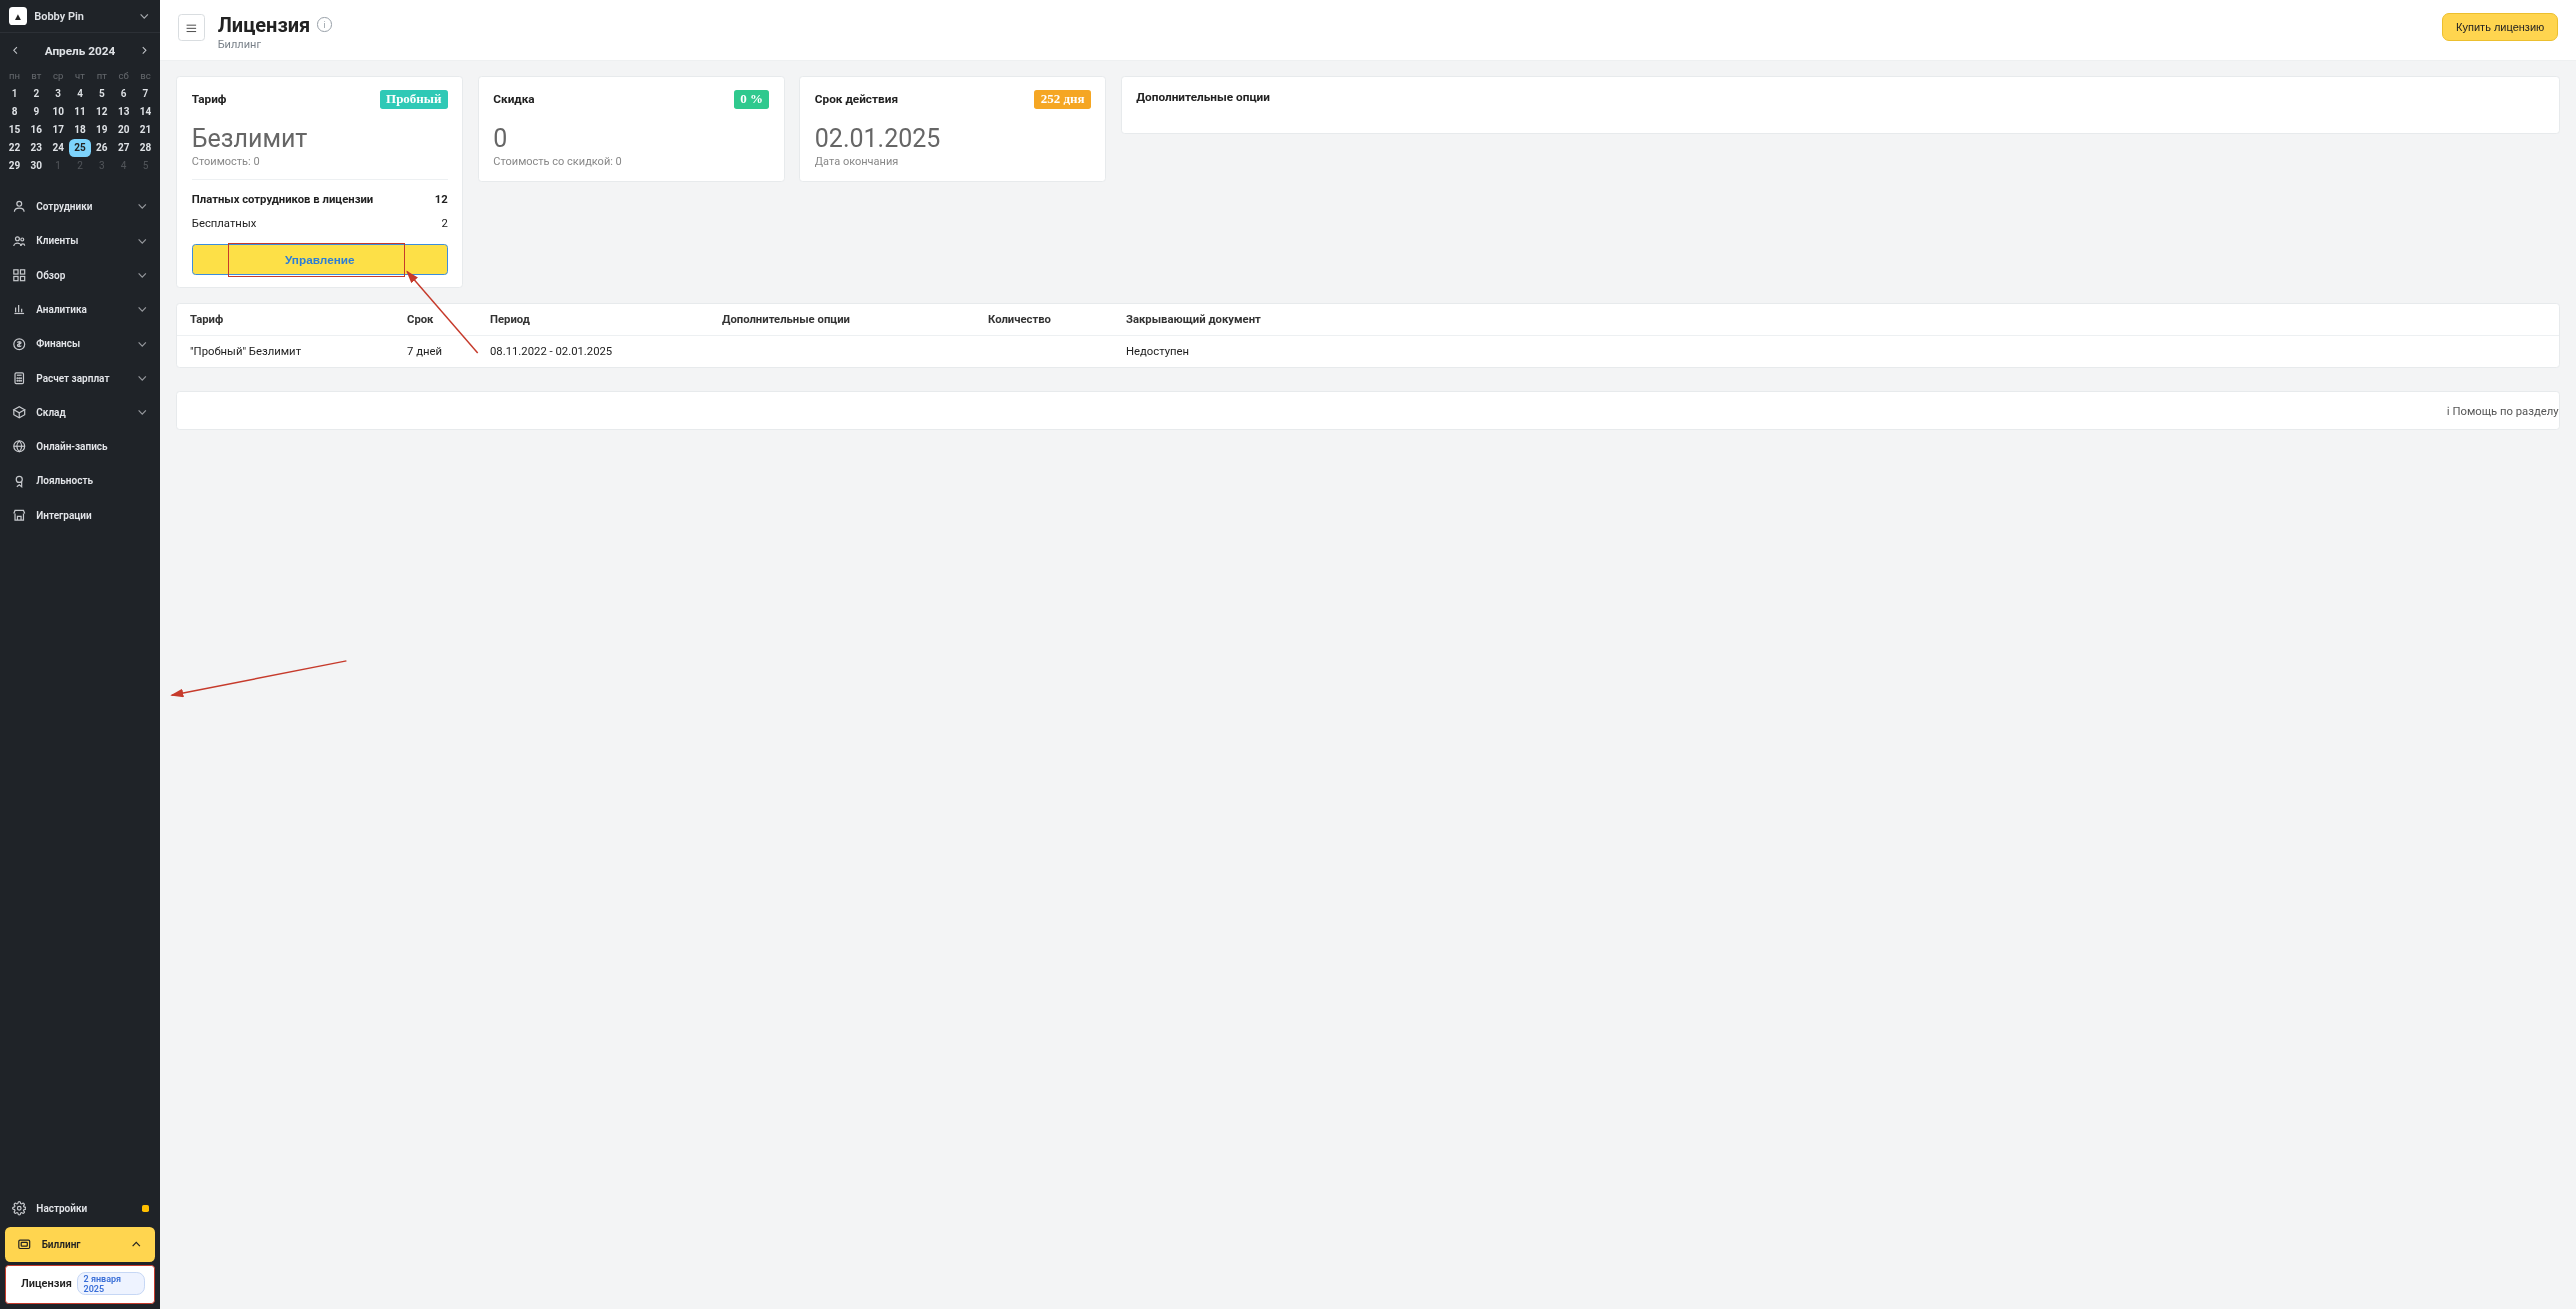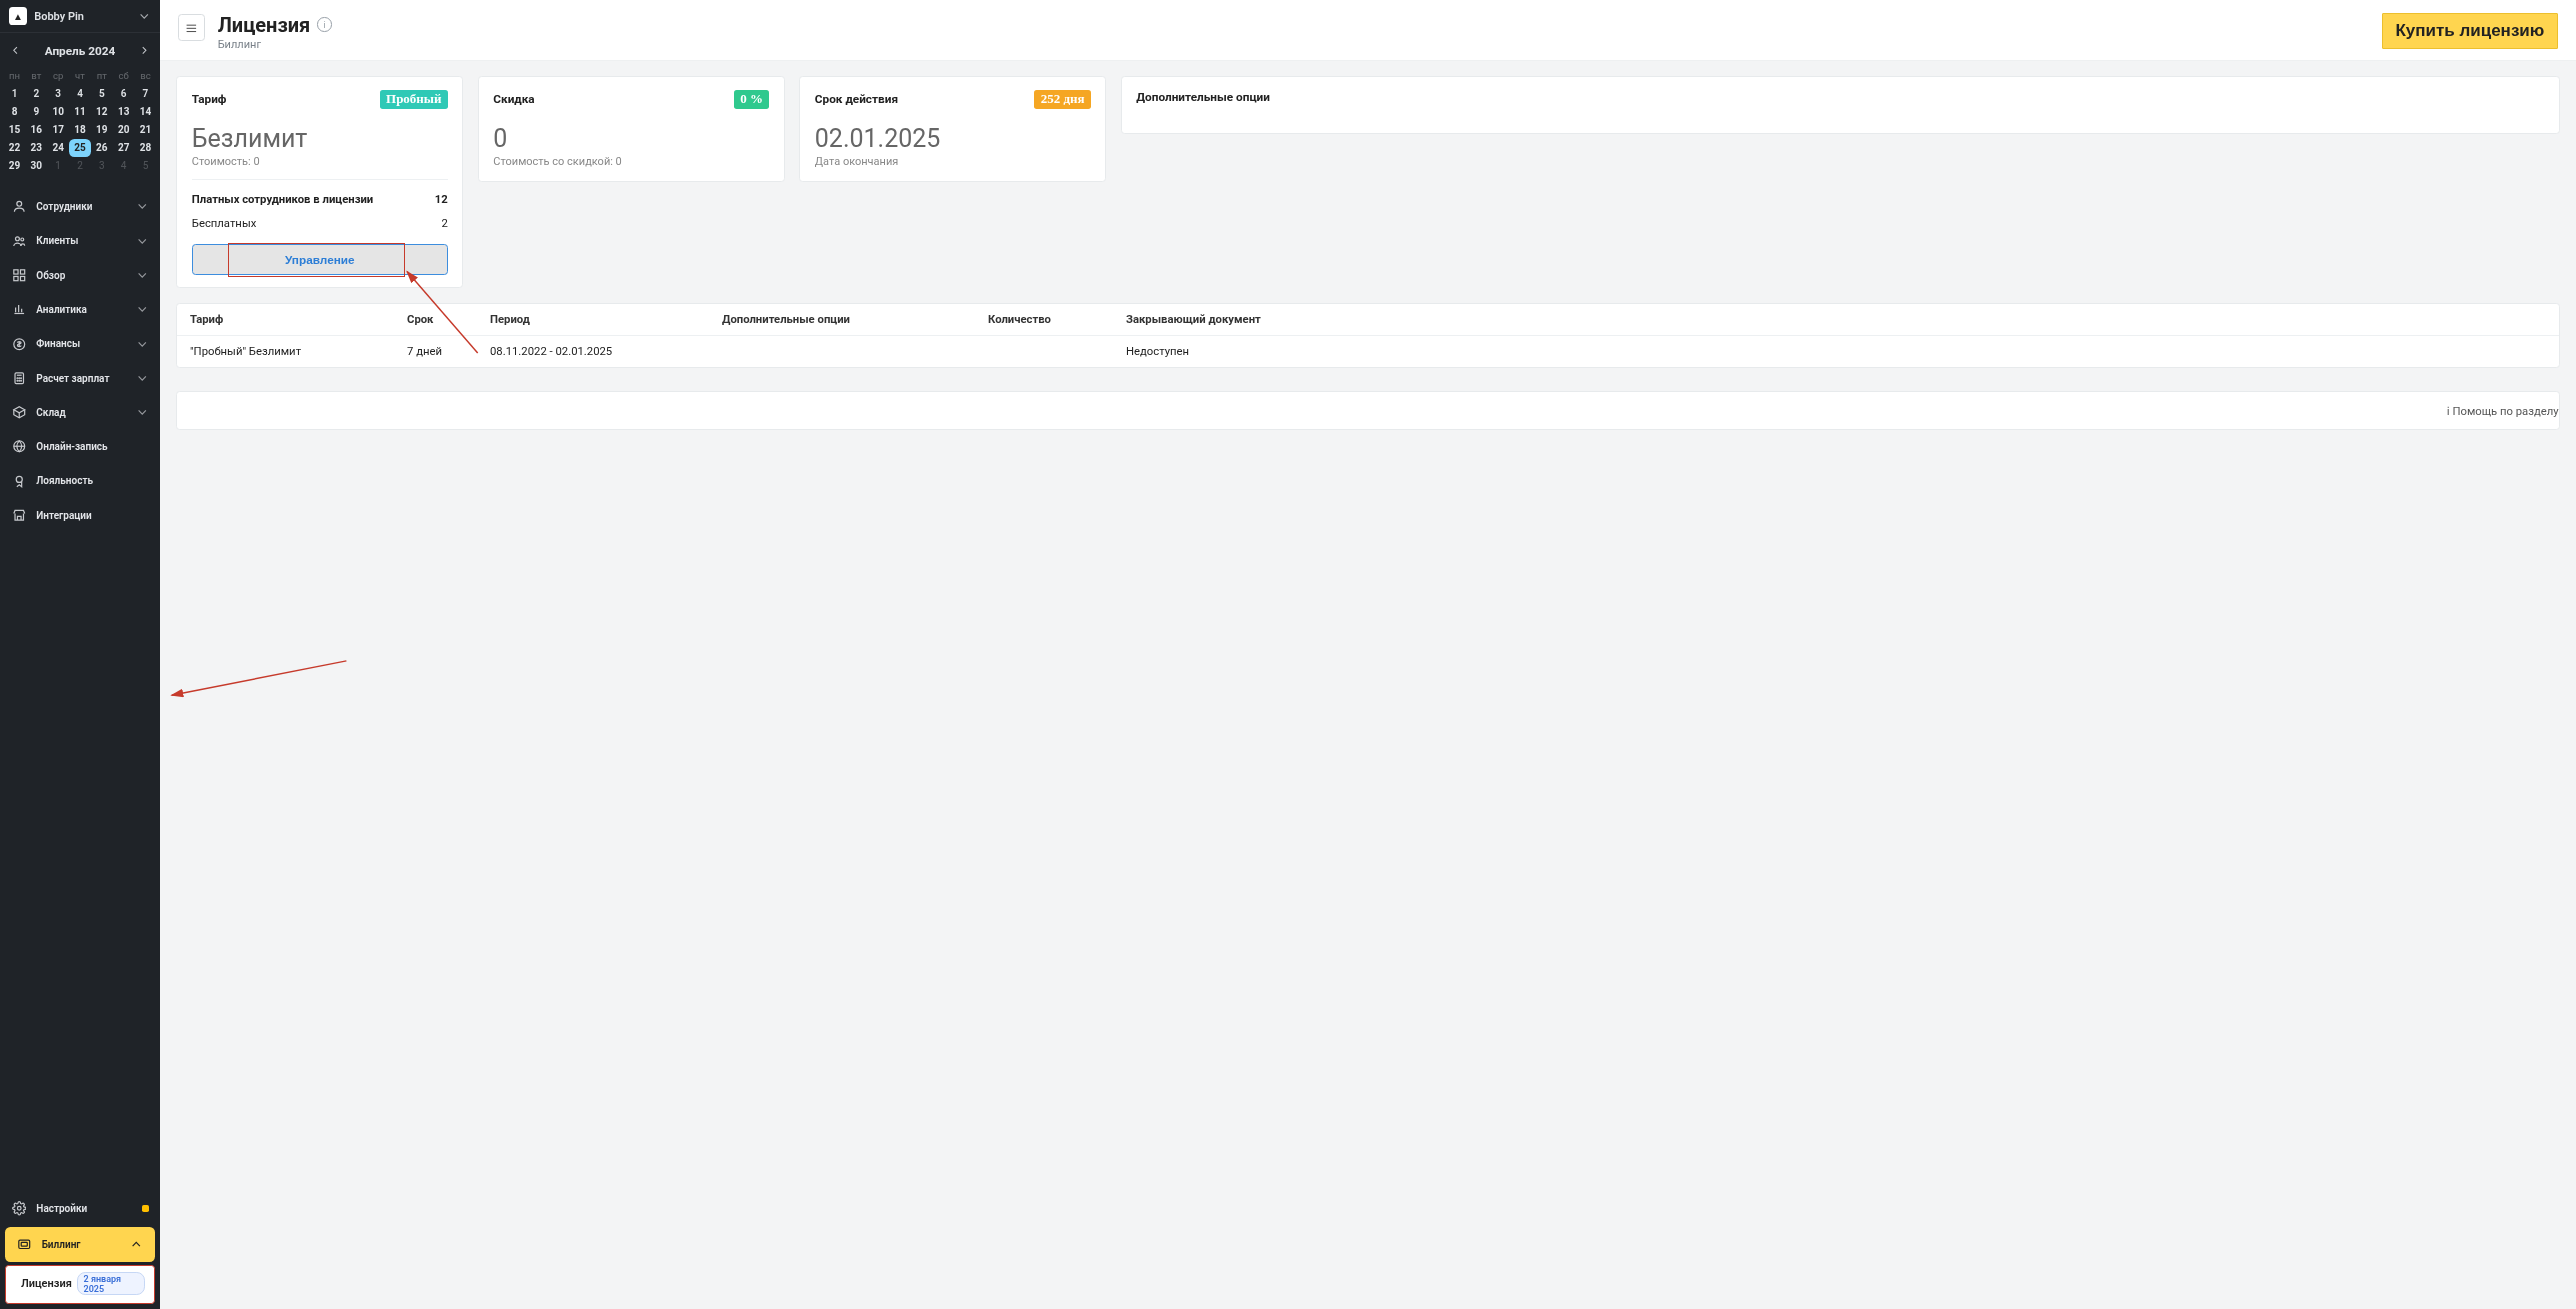--- a/index.html
+++ b/index.html
@@ -113,21 +113,21 @@
     display:flex; align-items:center; justify-content:center; cursor:pointer; background:#fff;
     margin-top:1.8px;
   }
   .page-title-wrap { flex:1; display:flex; flex-direction:column; gap:1.8px; }
   .page-title-row { display:flex; align-items:center; gap:7.2px; }
   .page-title { font-size:20px; font-weight:700; }
   .info-ic { width:14.5px; height:14.5px; border:1.4px solid #98a0a8; border-radius:50%; display:flex; align-items:center; justify-content:center; font-size:9px; color:#98a0a8; cursor:pointer;}
   .page-sub { color:#7a828a; font-size:11px; }
   .buy-btn {
     background:#ffd54f; border:0.9px solid #ecbf2e; color:#222;
-    border-radius:1px; padding:7.2px 12.7px; font-weight:700; font-size:17px; cursor:pointer;
+    border-radius:7px; padding:7.2px 12.7px; font-weight:400; font-size:11px; cursor:pointer;
     align-self:flex-start;
   }
   .content {
     background:#f3f4f5;
     padding:14.5px 16.3px;
     flex:1;
     overflow:auto;
   }
   .cards { display:flex; gap:14.5px; align-items:flex-start; }
   .card {
@@ -146,21 +146,21 @@
   .pill-discount { background:#2fc98e; color:#fff; }
   .pill-days { background:#f5a623; color:#fff; }
   .big-val { font-size:25px; font-weight:400; color:#666; line-height:1.05; margin-bottom:3.6px; }
   .sub-val { font-size:11px; color:#888; }
   .row-line { display:flex; justify-content:space-between; padding:7.2px 0 3.6px; font-size:11.3px; }
   .row-line .b { font-weight:700; }
   .row-line + .row-line { border-top:none; }
   .section-divider { border-top:0.9px solid #edf0f2; margin-top:11px; padding-top:5.4px; }
   .manage-btn-wrap { position:relative; margin-top:11px; }
   .manage-btn {
-    width:100%; border:0.9px solid #3c8dde; color:#2d7ed6; background:#e5e5e5;
+    width:100%; border:0.9px solid #3c8dde; color:#2d7ed6; background:#fde047;
     padding:7.2px 0; border-radius:3.6px; font-size:11.8px; font-weight:600; cursor:pointer;
   }
   .manage-btn-hl {
     position:absolute; left:36px; right:43px; top:-1.8px; bottom:-1.8px;
     border:1.8px solid #c63a2b; pointer-events:none;
   }
   .card-4 .opt-head { font-weight:700; font-size:11.8px; margin-bottom:16.3px; }
   .opt-empty { color:#8a9199; font-size:11.3px; }
   
   .tbl {

